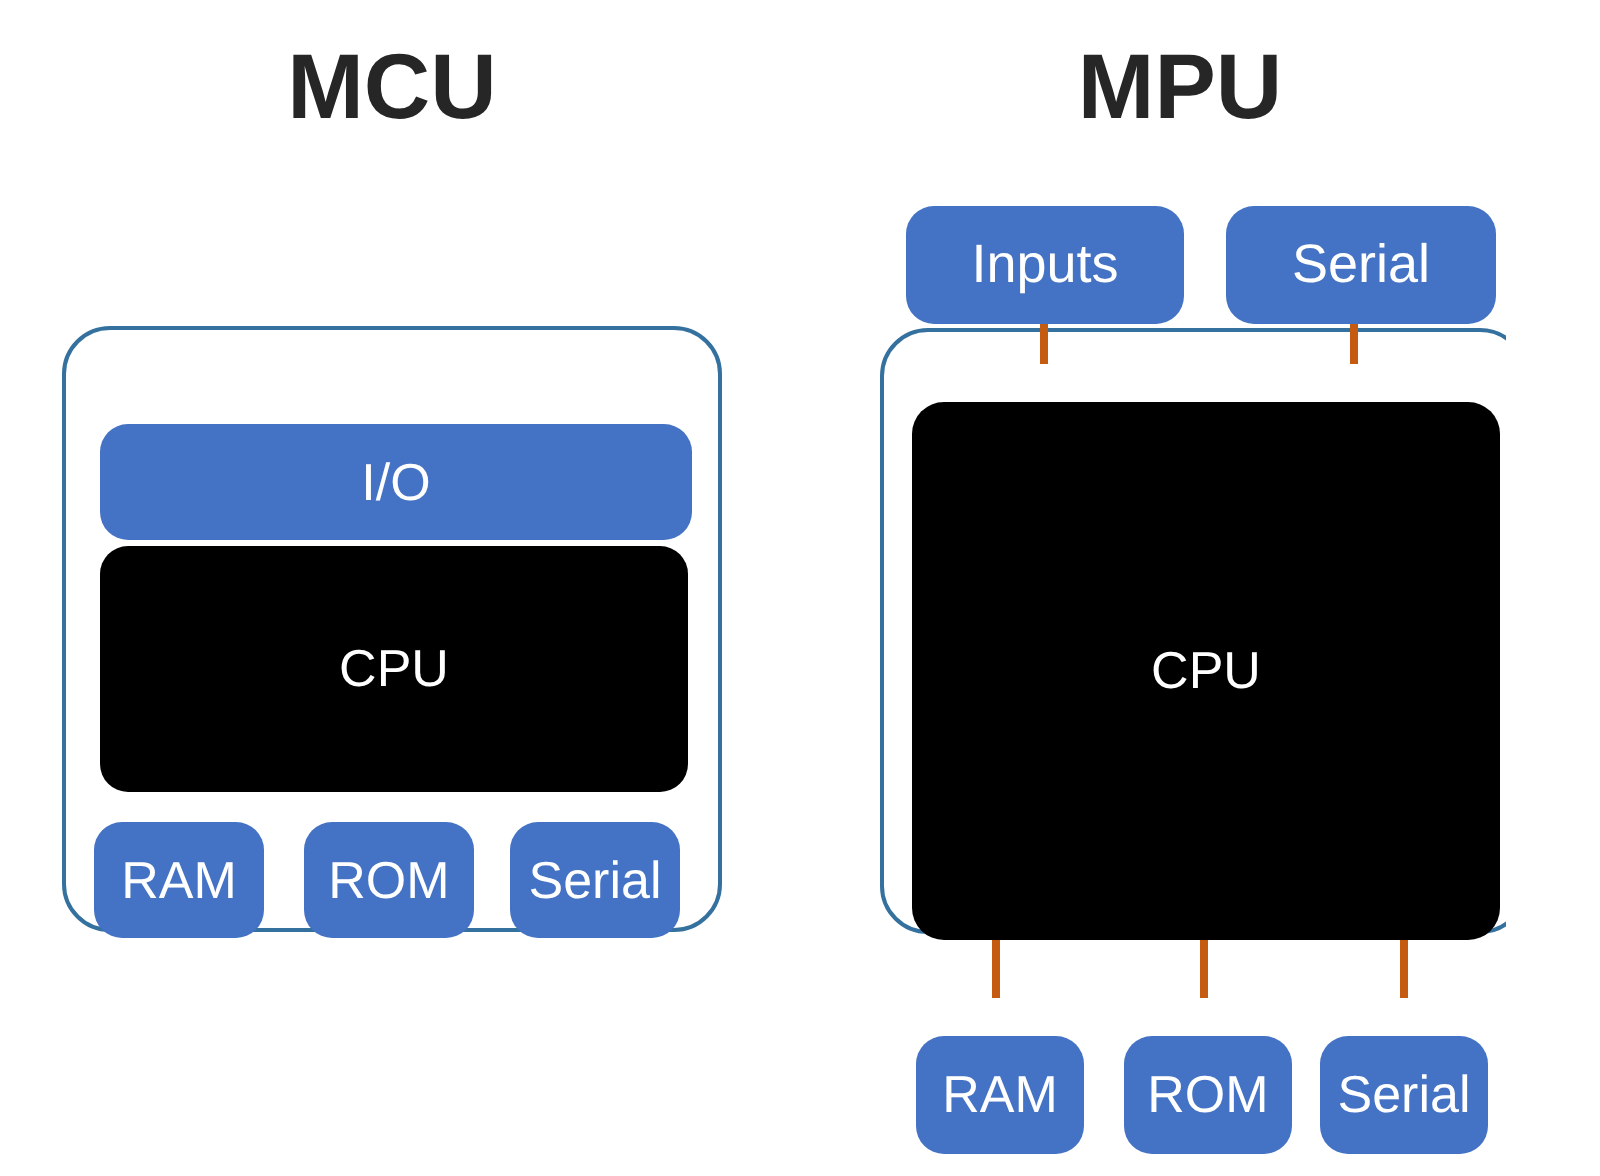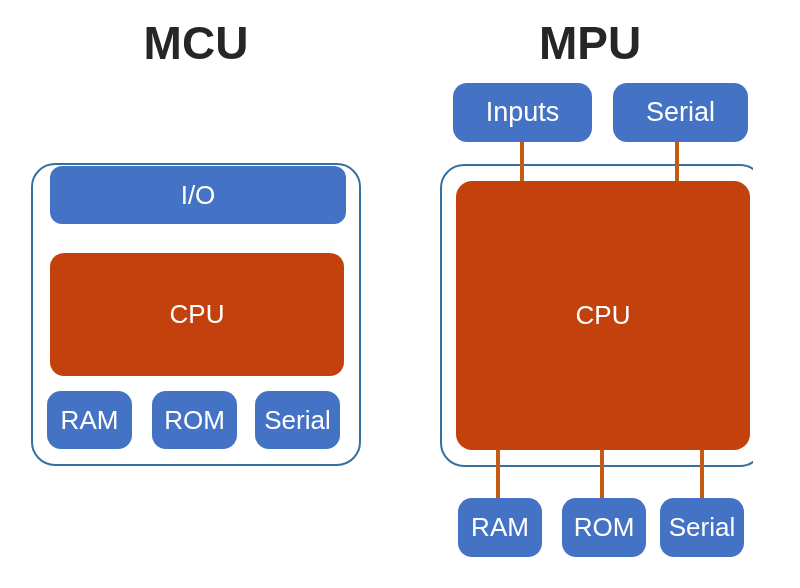--- a/index.html
+++ b/index.html
@@ -28,37 +28,38 @@
     box-sizing: border-box;
   }
   .block {
     position: absolute;
     display: flex;
     align-items: center;
     justify-content: center;
     color: #ffffff;
     box-sizing: border-box;
     z-index: 3;
+    margin-top: 20px;
   }
   .blue  { background: #4472C4; }
-  .green { background: #c2410c; }
+  .green { background: #000000; }
   .r14 { border-radius: 14px; }
   .r16 { border-radius: 16px; }
   .fs26 { font-size: 26px; }
   .fs27 { font-size: 27px; }
   .connector {
     position: absolute;
     width: 4px;
     background: #C55A11;
     z-index: 2;
   }
   
   #mcu-title     { left: 31px;  width: 330px; }
   #mcu-container { left: 31px;  top: 163px; width: 330px; height: 303px; }
-  #mcu-io        { left: 50px;  top: 166px; width: 296px; height: 58px; border-radius: 12px; }
+  #mcu-io        { left: 50px;  top: 192px; width: 296px; height: 58px; }
   #mcu-cpu       { left: 50px;  top: 253px; width: 294px; height: 123px; }
   #mcu-ram       { left: 47px;  top: 391px; width: 85px;  height: 58px; }
   #mcu-rom       { left: 152px; top: 391px; width: 85px;  height: 58px; }
   #mcu-serial    { left: 255px; top: 391px; width: 85px;  height: 58px; }
   
   #mpu-title     { left: 428px; width: 324px; }
   #mpu-container { left: 440px; top: 164px; width: 324px; height: 303px; }
   #mpu-inputs    { left: 453px; top: 83px;  width: 139px; height: 59px; }
   #mpu-outputs   { left: 613px; top: 83px;  width: 135px; height: 59px; }
   #mpu-cpu       { left: 456px; top: 181px; width: 294px; height: 269px; }

